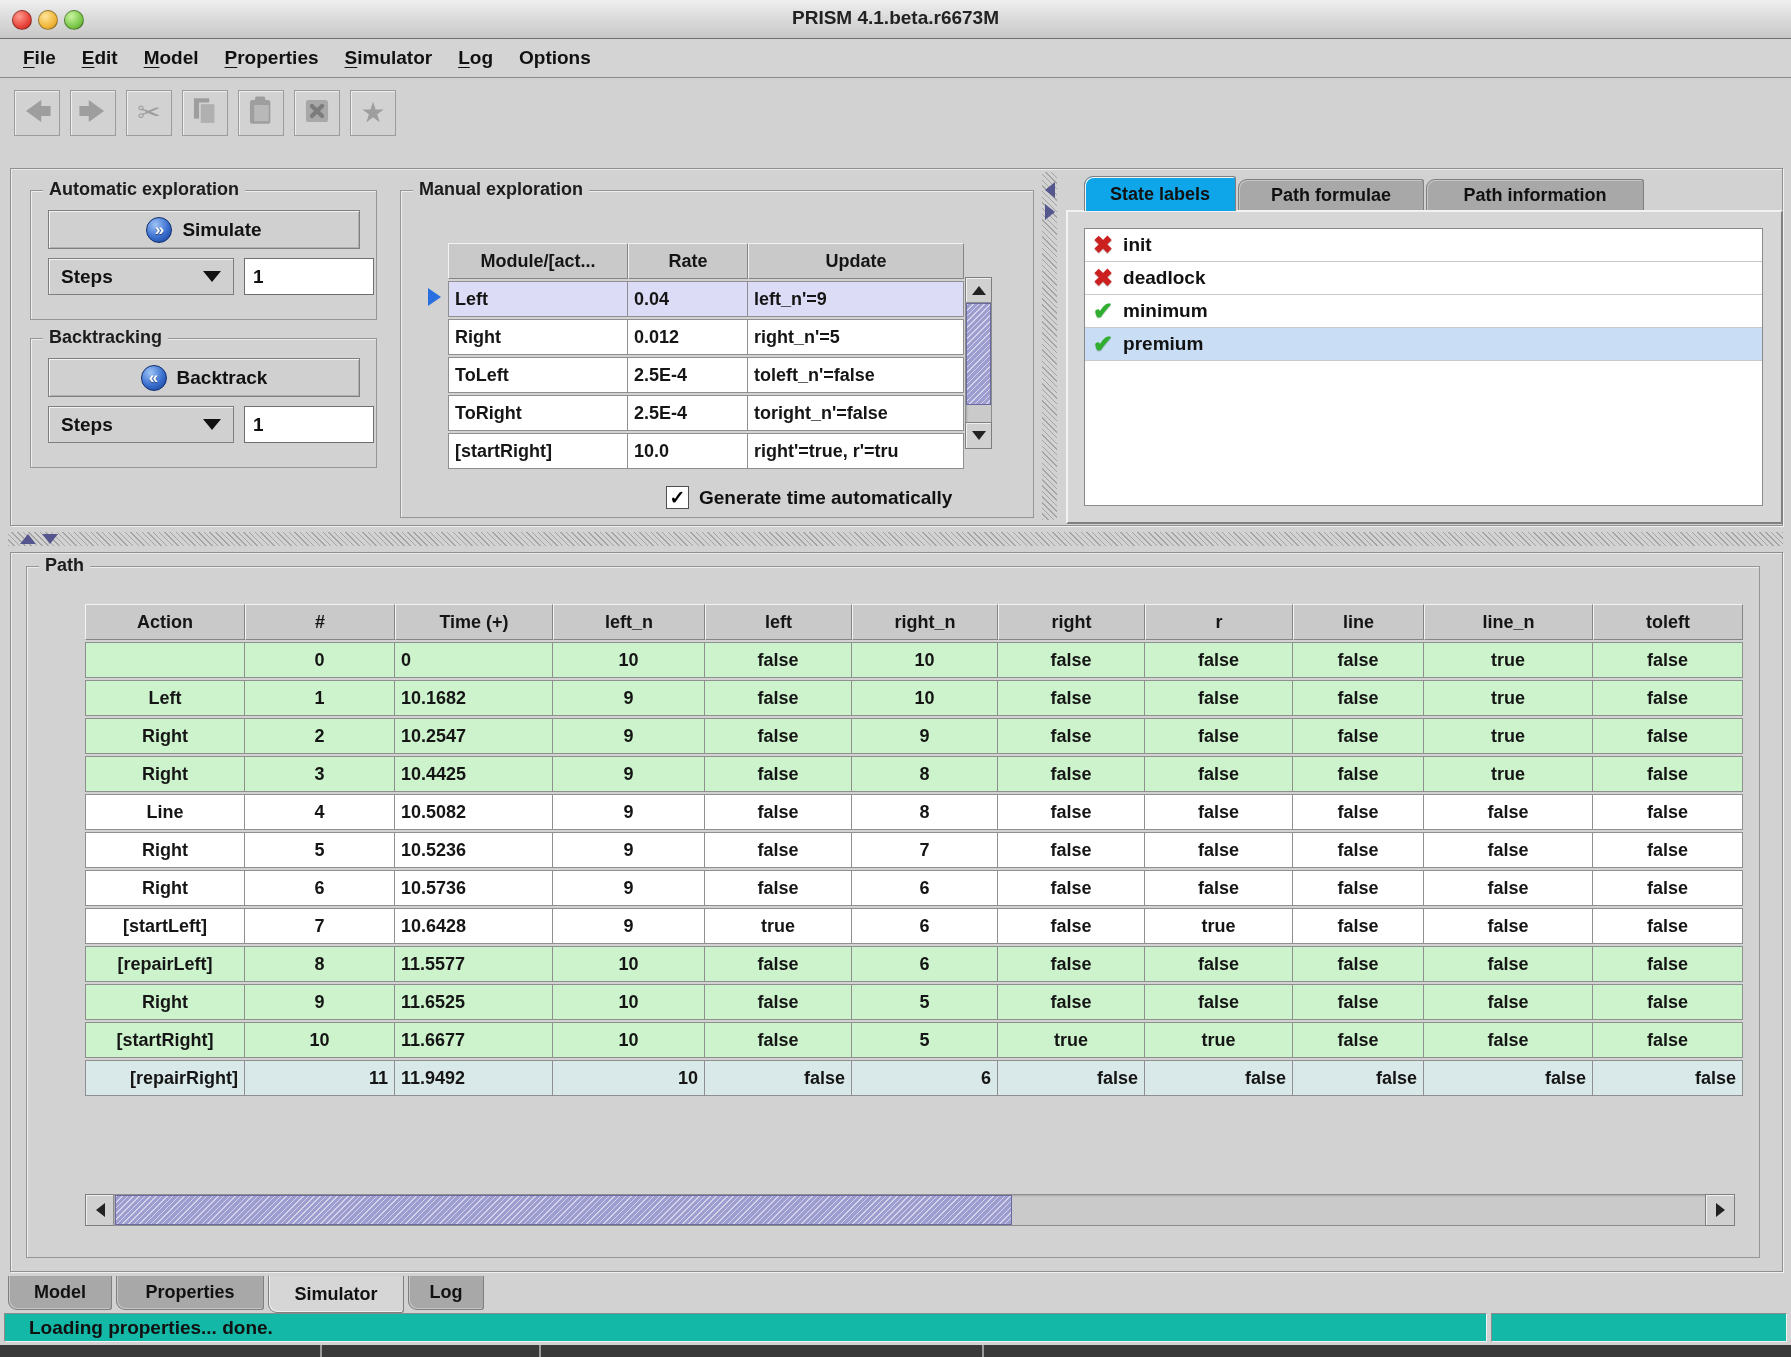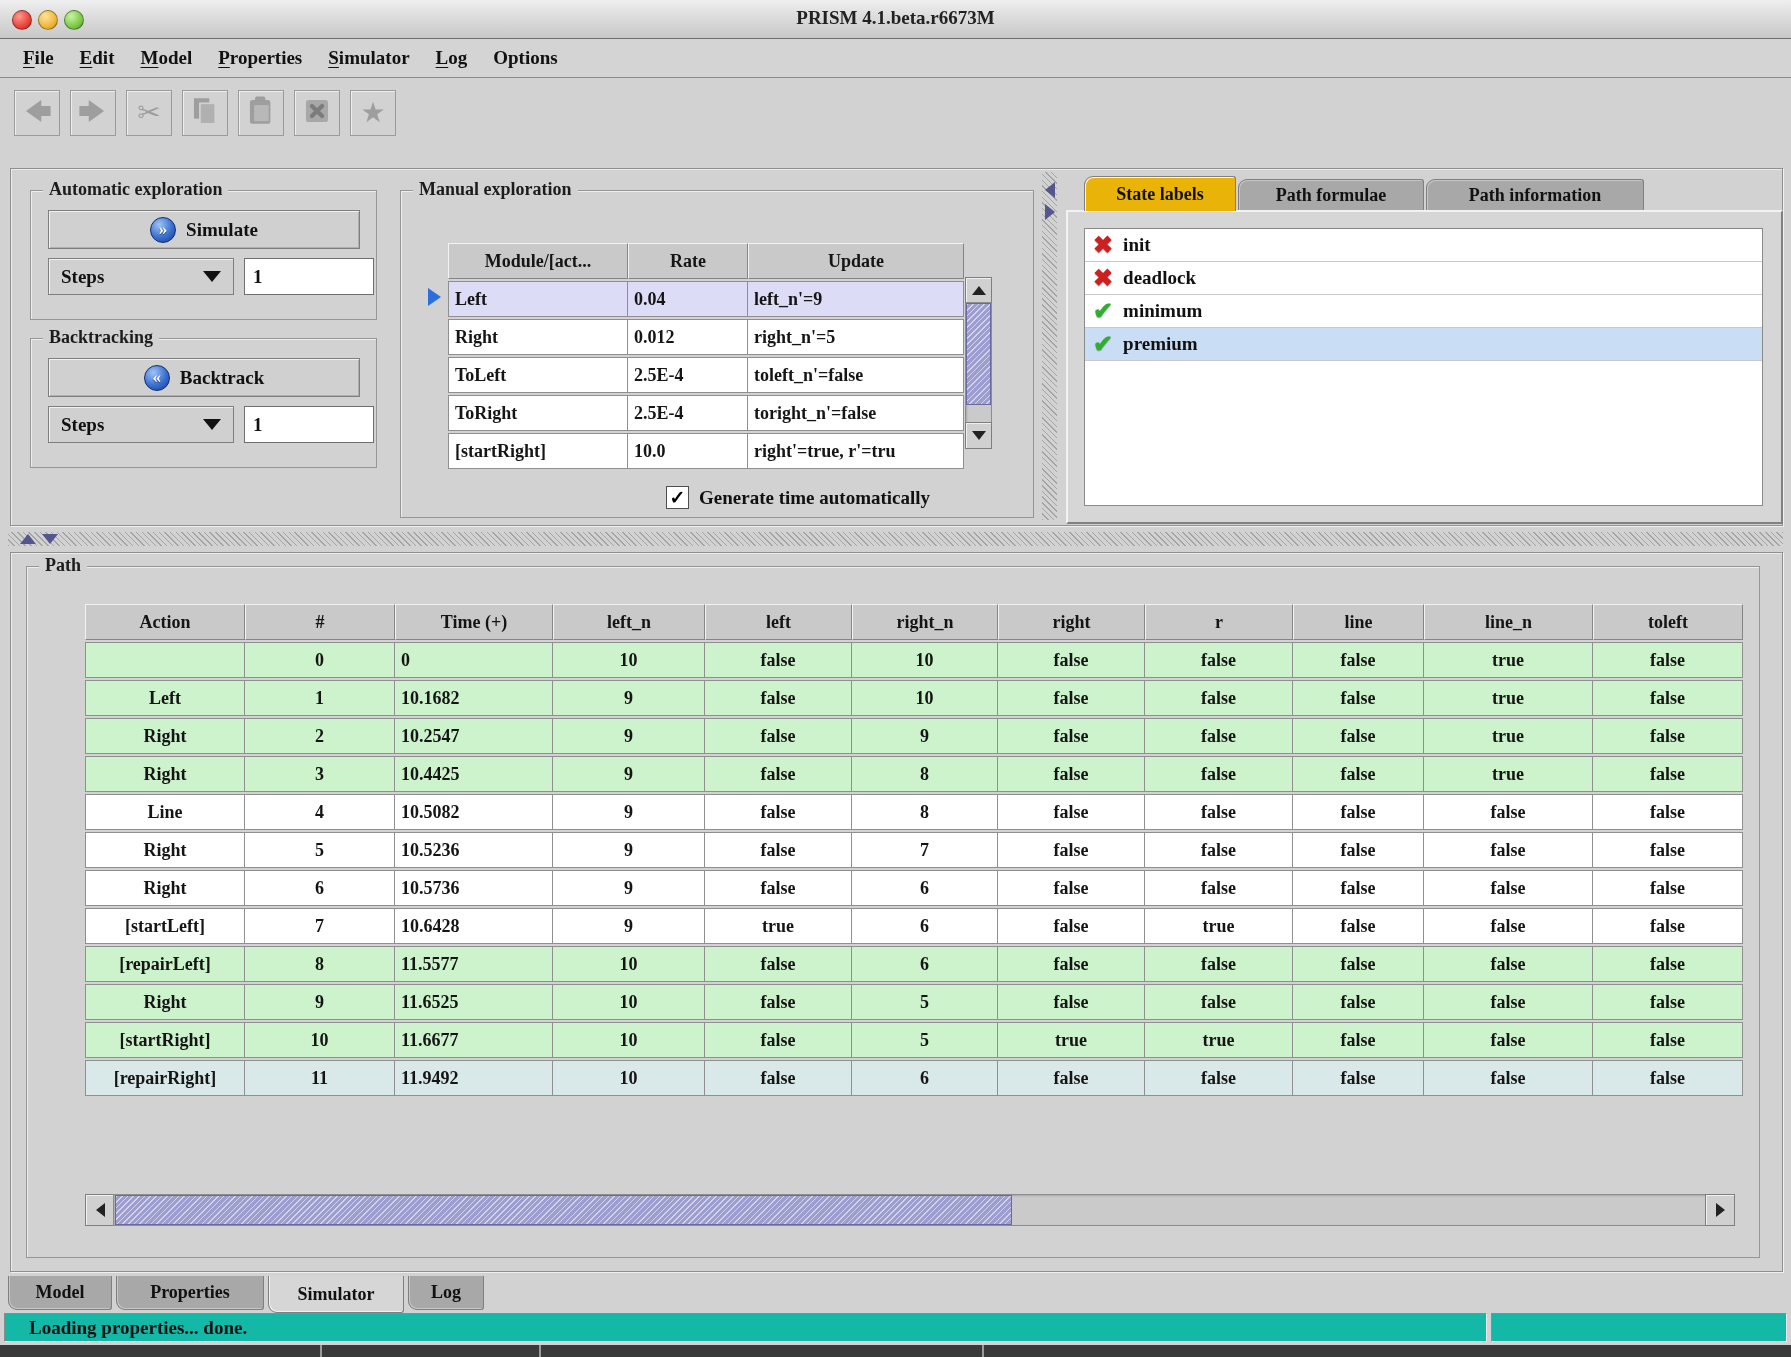--- a/index.html
+++ b/index.html
@@ -1,18 +1,18 @@
 <!DOCTYPE html>
 <html><head>
 <meta charset="utf-8">
 <style>
   html,body{margin:0;padding:0;background:#888;}
   #window{
     position:relative;width:1791px;height:1357px;overflow:hidden;
-    background:#d2d2d2;font-family:Liberation Serif, serif;color:#111;
+    background:#d2d2d2;font-family:Liberation Sans, sans-serif;color:#111;
     -webkit-font-smoothing:antialiased;
   }
   
   #titlebar{
     position:absolute;left:0;top:0;width:100%;height:38px;
     background:linear-gradient(#efefef,#dcdcdc 45%,#c8c8c8);
     border-bottom:1px solid #6e6e6e;
   }
   .traffic{position:absolute;top:10px;width:18px;height:18px;border-radius:50%;border:1px solid rgba(0,0,0,.35);}
   .t-close{left:12px;background:radial-gradient(circle at 35% 30%,#ff9a8f,#e8443a 60%,#b2271f);}
@@ -78,21 +78,21 @@
   }
   table.ui td{
     font-size:18px;font-weight:700;color:#151515;height:34px;padding:0 6px;background:#fff;
     border-top:1px solid #8f8f8f;border-bottom:1px solid #8f8f8f;border-right:1px solid #8f8f8f;
     overflow:hidden;white-space:nowrap;text-align:center;
   }
   table.ui td:first-child{border-left:1px solid #8f8f8f;}
   td.dim{color:#bcbcbc;}
   tr.bg-premium td{background:#ccf3cb;}
   tr.bg-plain td{background:#fff;}
-  tr.bg-current td{background:#d9e8e8;}
+  tr.bg-current td{background:#d9e8e8;text-align:right;}
   tr.sel-lavender td{background:#dddcf7;}
   #manual-table td{text-align:left;}
   #path-table td.time-col{text-align:left;}
   #path-table th.to-col{text-align:right;}
   
   .sb-btn{position:absolute;background:#d0d0d0;border:1px solid #7e7e7e;box-shadow:inset 1px 1px 0 #f0f0f0;display:flex;align-items:center;justify-content:center;}
   .sb-track{position:absolute;background:#cacaca;border:1px solid #8d8d8d;box-shadow:inset 1px 1px 2px rgba(0,0,0,.18);}
   .sb-thumb{
     position:absolute;background:#9d9dd0;border:1px solid #6a6aa0;
     background-image:repeating-linear-gradient(135deg,rgba(255,255,255,.55) 0 1px,transparent 1px 4px);
@@ -107,21 +107,21 @@
   #gen-time .cb-label{font-size:19px;font-weight:700;}
   
   .split-texture{background-image:repeating-linear-gradient(45deg,rgba(0,0,0,.22) 0 1px,transparent 1px 4px);}
   .split-arrow{position:absolute;width:0;height:0;}
   
   .tab{
     position:absolute;box-sizing:border-box;font-size:18px;font-weight:700;color:#111;
     display:flex;align-items:center;justify-content:center;white-space:nowrap;
   }
   .tab.top{border:1px solid #7f7f7f;border-bottom:none;border-radius:9px 3px 0 0;background:#a8a8a8;box-shadow:inset 1px 1px 0 #c6c6c6;}
-  .tab.top.active{background:#eab308;box-shadow:inset 1px 1px 0 #f4f4f4;z-index:3;}
+  .tab.top.active{background:#0ea5e9;box-shadow:inset 1px 1px 0 #f4f4f4;z-index:3;}
   .tab.bottom{border:1px solid #7f7f7f;border-top:none;border-radius:0 0 3px 9px;background:#a8a8a8;box-shadow:inset 1px -1px 0 #c6c6c6;}
   .tab.bottom.active{background:#d6d6d6;box-shadow:inset 1px -1px 0 #f0f0f0;z-index:3;}
   
   #labels-content{
     position:absolute;left:1066px;top:210px;width:713px;height:310px;background:#d6d6d6;
     border-top:2px solid #f2f2f2;border-left:2px solid #f2f2f2;border-right:2px solid #808080;border-bottom:2px solid #808080;
   }
   #labels-list{position:absolute;left:16px;top:16px;width:677px;height:276px;background:#fff;border:1px solid #8a8a8a;overflow:hidden;}
   .label-row{height:32px;display:flex;align-items:center;gap:10px;padding:0 8px;border-bottom:1px solid #c9c9c9;font-size:19px;font-weight:700;}
   .label-row.selected{background:#c9def5;}

